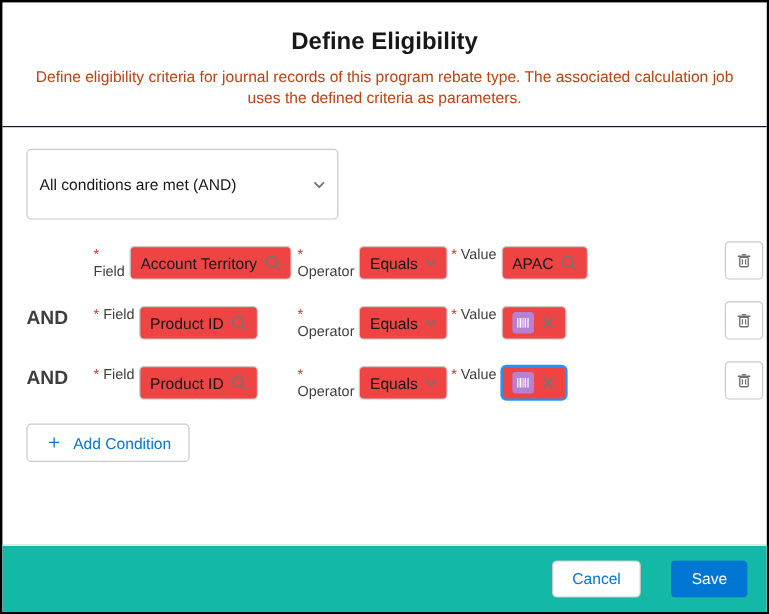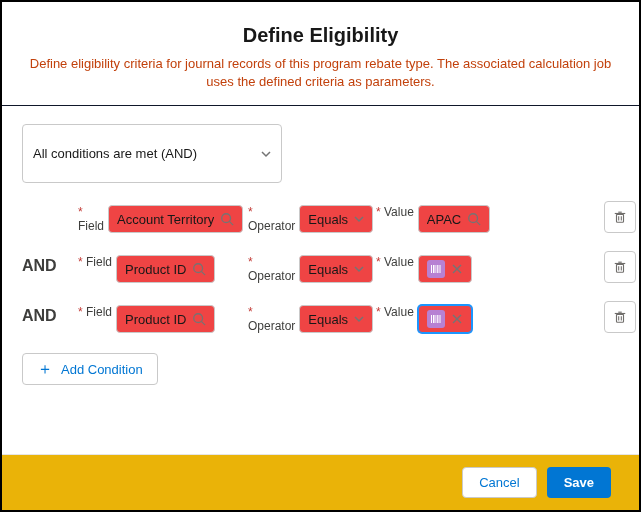--- a/index.html
+++ b/index.html
@@ -20,24 +20,24 @@
 .ctrl { display: flex; align-items: center; border: 1px solid #c9c9c9; border-radius: 4px; background: #ef4444; height: 28px; padding: 0 8px; gap: 6px; }
 .ctrl.focused { border: 1px solid #1b96ff; box-shadow: 0 0 0 1px #1b96ff; }
 .ctrl .text { flex: 1; white-space: nowrap; overflow: hidden; text-overflow: ellipsis; }
 .ctrl .icon { color: #747474; flex-shrink: 0; }
 .chip-icon { width: 18px; height: 18px; background: #b781d3; border-radius: 3px; display: flex; align-items: center; justify-content: center; flex-shrink: 0; }
 .chip-icon svg { width: 12px; height: 12px; }
 .del-wrap { display: flex; align-items: flex-end; }
 .del { width: 32px; height: 32px; border: 1px solid #c9c9c9; border-radius: 4px; background: #fff; display: flex; align-items: center; justify-content: center; cursor: pointer; color: #706e6b; }
 .add-btn { display: inline-flex; align-items: center; gap: 8px; border: 1px solid #c9c9c9; border-radius: 4px; background: #fff; padding: 7px 14px; color: #0176d3; font-weight: 400; cursor: pointer; font-size: 13px; }
 .add-btn .plus { font-weight: 400; font-size: 16px; line-height: 1; }
-.footer { border-top: 1px solid #e5e5e5; background: #eab308; padding: 12px 28px; display: flex; justify-content: flex-end; gap: 10px; }
+.footer { border-top: 1px solid #e5e5e5; background: #14b8a6; padding: 12px 16px; display: flex; justify-content: flex-end; gap: 25px; }
 .btn { border-radius: 4px; padding: 7px 16px; font-size: 13px; cursor: pointer; border: 1px solid transparent; }
 .btn-cancel { background: #fff; border: 1px solid #c9c9c9; color: #0176d3; }
-.btn-save { background: #0176d3; color: #fff; font-weight: 700; }
+.btn-save { background: #0176d3; color: #fff; font-weight: 400; }
 svg { display: block; }
 </style>
 </head>
 <body>
 
 <div class="header">
   <h1>Define Eligibility</h1>
   <p>Define eligibility criteria for journal records of this program rebate type. The associated calculation job uses the defined criteria as parameters.</p>
 </div>
 

